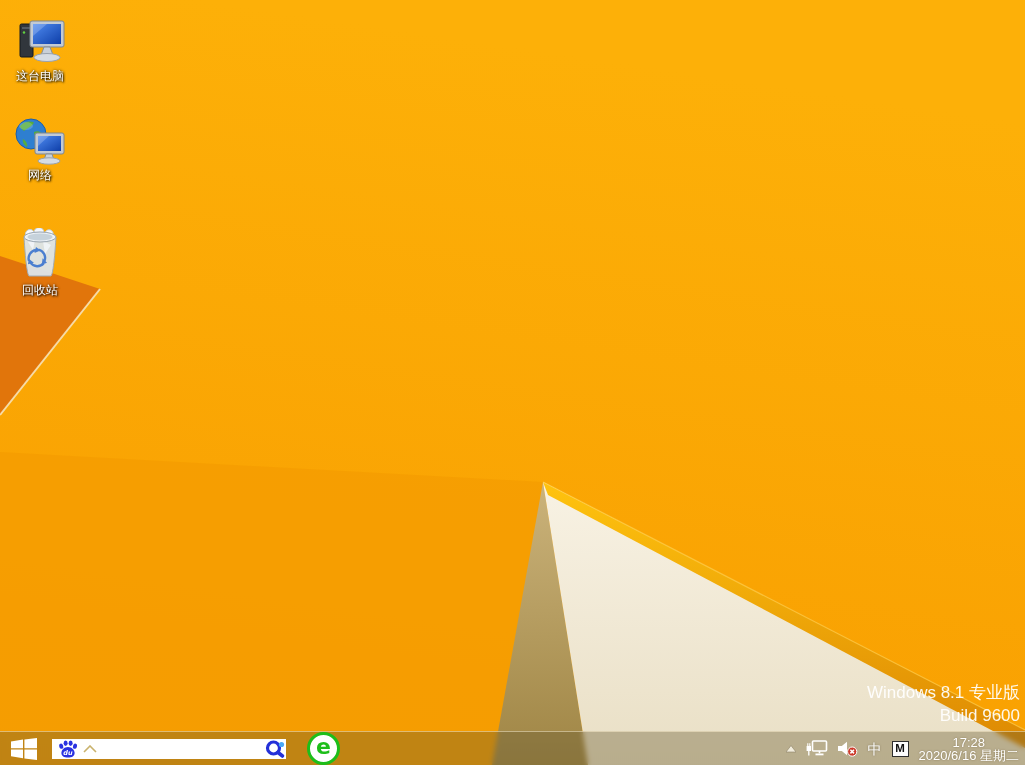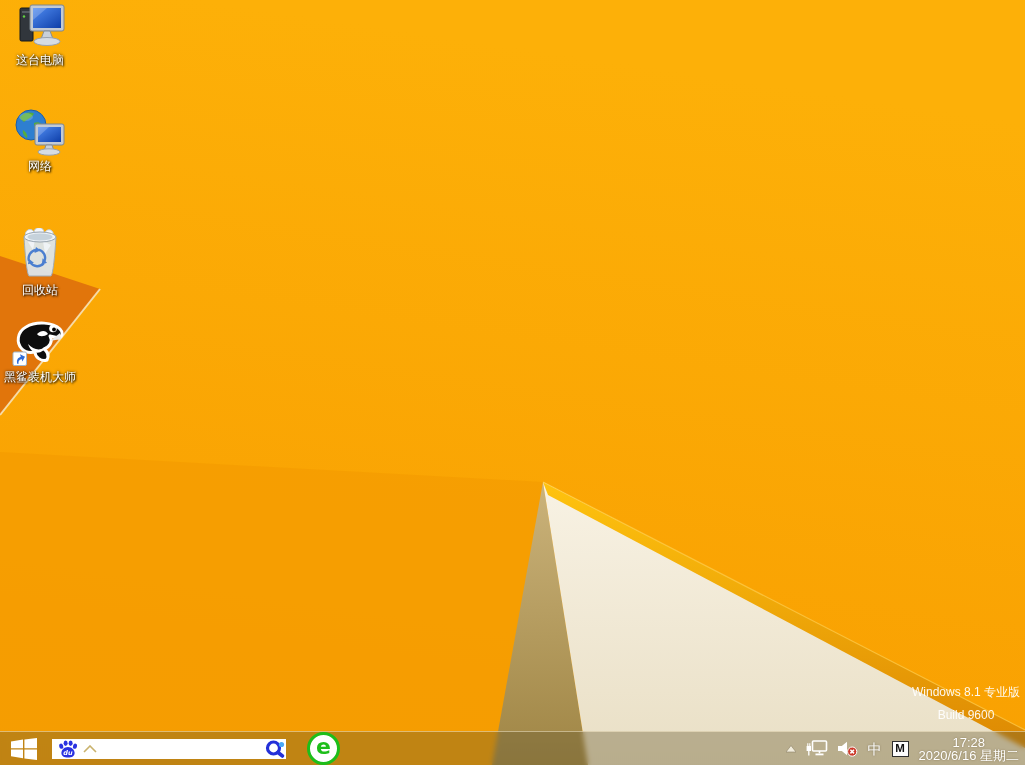--- a/index.html
+++ b/index.html
@@ -14,29 +14,29 @@
   
   .desktop-icon{
     position:absolute;left:0;width:80px;text-align:center;cursor:default;z-index:2;
   }
   .desktop-icon .ic{display:block;margin:0 auto;}
   .desktop-icon .lbl{
     display:inline-block;margin-top:3px;color:#fff;font-size:12px;line-height:14px;
     text-shadow:1px 1px 2px rgba(0,0,0,.95),0 0 3px rgba(0,0,0,.85);
     white-space:nowrap;
   }
-  #icon-this-pc{top:2px;text-align:center;}
-  #icon-network{top:108px;}
+  #icon-this-pc{top:18px;text-align:center;}
+  #icon-network{top:117px;}
   #icon-recycle-bin{top:228px;}
   #icon-heishark{top:315px;}
 
   
   .watermark{
-    position:absolute;right:5px;top:684px;z-index:2;text-align:center;
-    color:rgba(255,255,255,.93);font-size:12px;line-height:17px;
+    position:absolute;right:5px;top:684px;z-index:2;text-align:right;
+    color:rgba(255,255,255,.93);font-size:17px;line-height:17px;
   }
   .watermark div{margin-bottom:6px;}
 
   
   .taskbar{
     position:absolute;left:0;right:0;bottom:0;height:34px;z-index:5;
     background:rgba(104,92,50,.38);
     border-top:1px solid rgba(255,243,214,.5);
     backdrop-filter:blur(2.5px);
     display:flex;align-items:center;
@@ -175,35 +175,20 @@
         <g fill="#4A7FD0">
           <polygon points="-1,-11 3.5,-7.5 -2.5,-5"></polygon>
           <polygon transform="rotate(120)" points="-1,-11 3.5,-7.5 -2.5,-5"></polygon>
           <polygon transform="rotate(240)" points="-1,-11 3.5,-7.5 -2.5,-5"></polygon>
         </g>
       </g>
     </svg>
     <span class="lbl">回收站</span>
   </div>
 
-  <div class="desktop-icon" id="icon-heishark">
-    <svg class="ic" width="56" height="52" viewBox="0 0 56 52">
-      <path d="M10,34 C4,28 5,17 14,12 C24,6 41,7 48,14 C51,17 51,21 47,23 L38,21 C41,26 38,32 32,34 C36,37 37,41 35,45 C29,47 23,42 23,37 C18,38 13,37 10,34 Z" fill="#0D0D0D" stroke="#FFFFFF" stroke-width="3" stroke-linejoin="round"></path>
-      <path d="M16,29 C22,36 31,36 35,30 C31,40 20,41 16,29 Z" fill="#FFFFFF"></path>
-      <path d="M25,19 C29,15 34,15 36,19 C32,22 27,22 25,19 Z" fill="#FFFFFF"></path>
-      <polygon points="48,18 38,26 49,24" fill="#E9E9E9"></polygon>
-      <circle cx="41" cy="13.5" r="3.8" fill="#FFFFFF"></circle>
-      <circle cx="42" cy="14.5" r="1.9" fill="#000000"></circle>
-      <g>
-        <rect x="1" y="37" width="13.5" height="13.5" rx="1.5" fill="#FFFFFF" stroke="#9FB6CE"></rect>
-        <path transform="rotate(-18 8 44)" d="M4,48 C4,43.5 6.5,42 9.5,42 L9.5,39.5 L13.5,43.3 L9.5,47 L9.5,44.6 C7,44.6 5.5,45.5 5.2,48 Z" fill="#2F6BD8"></path>
-      </g>
-    </svg>
-    <span class="lbl">黑鲨装机大师</span>
-  </div>
 
   <div class="watermark">
     <div>Windows 8.1 专业版</div>
     <div>Build 9600</div>
   </div>
 
   <div class="taskbar">
 
     <div class="start-button">
       <svg width="26" height="22" viewBox="0 0 26 22">

